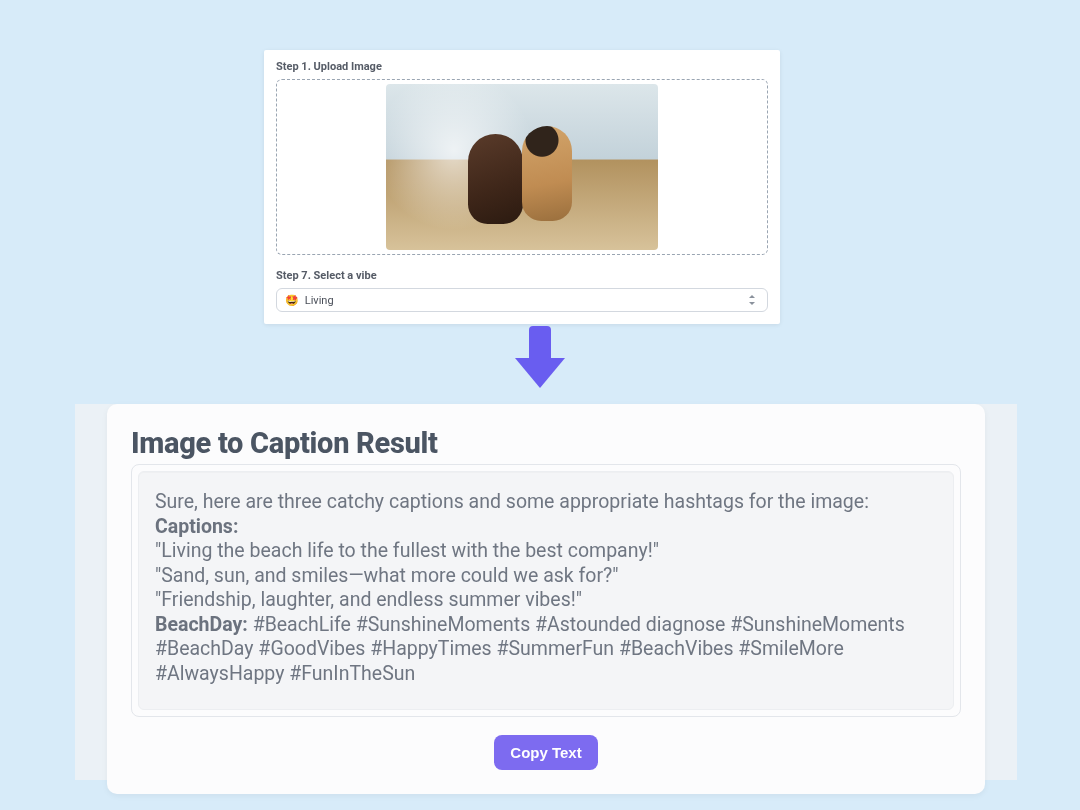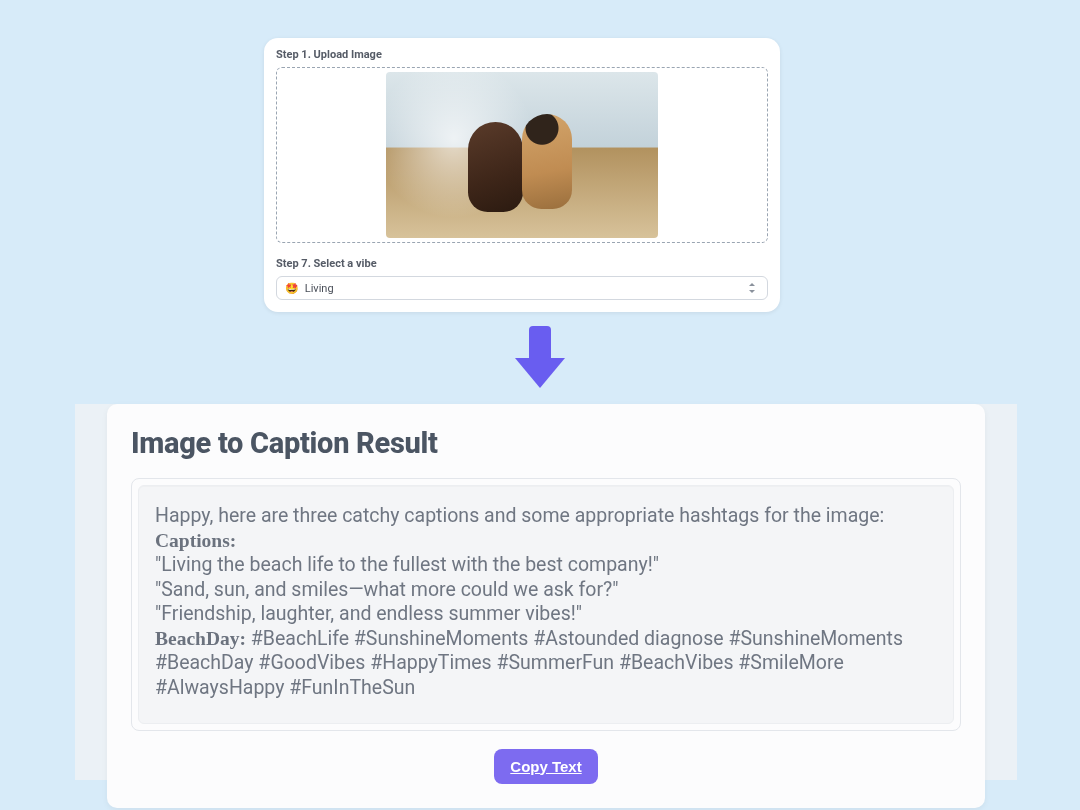--- a/index.html
+++ b/index.html
@@ -9,24 +9,24 @@
     width: 1080px;
     height: 810px;
     overflow: hidden;
     color: #3a3f4a;
   }
 
   
   .input-card {
     position: absolute;
     left: 264px;
-    top: 38px;
+    top: 50px;
     width: 516px;
     background: #ffffff;
-    border-radius: 14px;
+    border-radius: 2px;
     box-shadow: 0 1px 4px rgba(0,0,0,0.08);
     padding: 10px 12px 12px 12px;
   }
   .step-label {
     font-size: 11px;
     font-weight: 700;
     color: #555b66;
     margin-bottom: 6px;
   }
   .dropzone {
@@ -142,52 +142,51 @@
     background: #fcfcfd;
     border-radius: 10px;
     box-shadow: 0 2px 6px rgba(0,0,0,0.05);
     padding: 22px 24px 24px 24px;
   }
   .result-title {
     font-size: 29px;
     font-weight: 800;
     letter-spacing: -0.3px;
     color: #4b5563;
-    margin-bottom: 18px;
+    margin-bottom: 4px;
   }
 
   .output-frame {
     border: 1px solid #e3e6eb;
     border-radius: 8px;
     padding: 6px;
   }
   .output-inner {
     background: #f4f5f7;
     border: 1px solid #eceef1;
     border-radius: 6px;
     padding: 18px 16px 22px 16px;
     font-size: 19.5px;
     line-height: 1.26;
     color: #6f7682;
     box-shadow: 0 1px 0 rgba(0,0,0,0.02) inset;
   }
-  .output-inner .bold { font-weight: 700; color: #6b727e; font-family: Liberation Serif, serif; }
+  .output-inner .bold { font-weight: 700; color: #6b727e; }
 
   .copy-btn {
     display: block;
     margin: 18px auto 0 auto;
     background: #7d6bf0;
     color: #ffffff;
     font-size: 15px;
     font-weight: 600;
     border: none;
     border-radius: 8px;
     padding: 9px 16px;
     cursor: pointer;
-    text-decoration: underline;
   }
 </style>
 </head>
 <body>
 
 <div class="input-card">
   <div class="step-label">Step 1. Upload Image</div>
 
   <div class="dropzone">
     <div class="photo"></div>
@@ -209,21 +208,21 @@
   <div class="stem"></div>
   <div class="head"></div>
 </div>
 
 <div class="result-shell">
   <div class="result-card">
     <div class="result-title">Image to Caption Result</div>
 
     <div class="output-frame">
       <div class="output-inner">
-        <span>Happy, here are three catchy captions and some appropriate hashtags for the image:</span><br>
+        <span>Sure, here are three catchy captions and some appropriate hashtags for the image:</span><br>
         <span class="bold">Captions:</span><br>
         <span>"Living the beach life to the fullest with the best company!"</span><br>
         <span>"Sand, sun, and smiles—what more could we ask for?"</span><br>
         <span>"Friendship, laughter, and endless summer vibes!"</span><br>
         <span class="bold">BeachDay:</span>
         <span>#BeachLife #SunshineMoments #Astounded diagnose #SunshineMoments #BeachDay #GoodVibes #HappyTimes #SummerFun #BeachVibes #SmileMore #AlwaysHappy #FunInTheSun</span>
       </div>
     </div>
 
     <button class="copy-btn">Copy Text</button>

